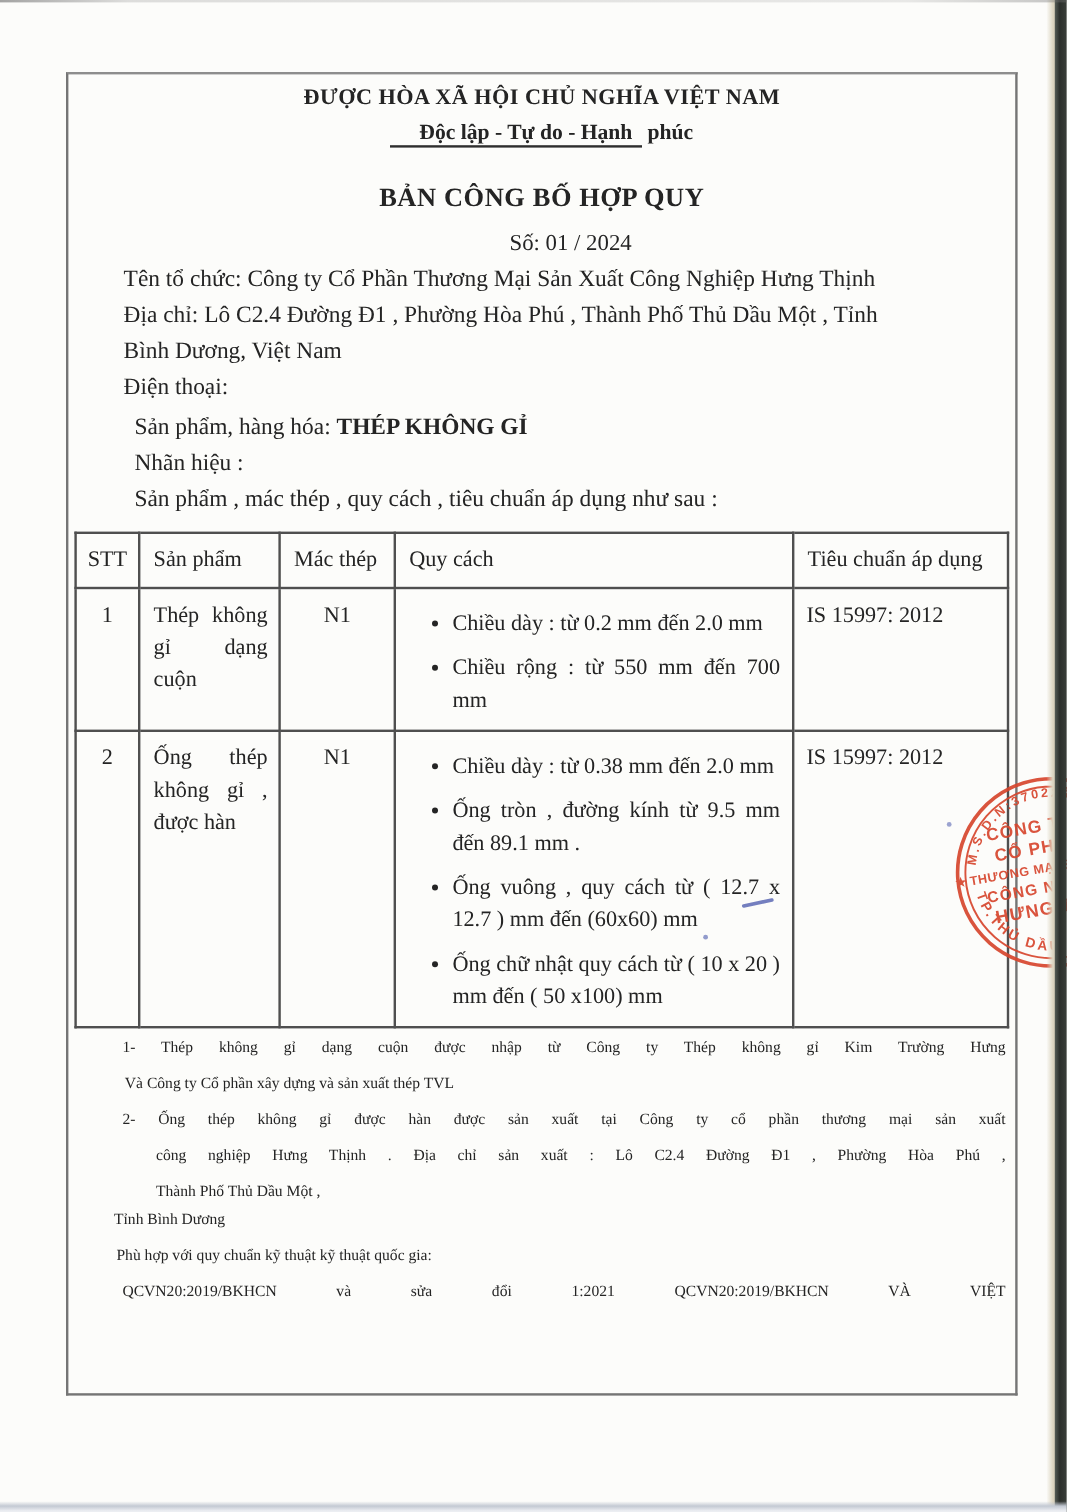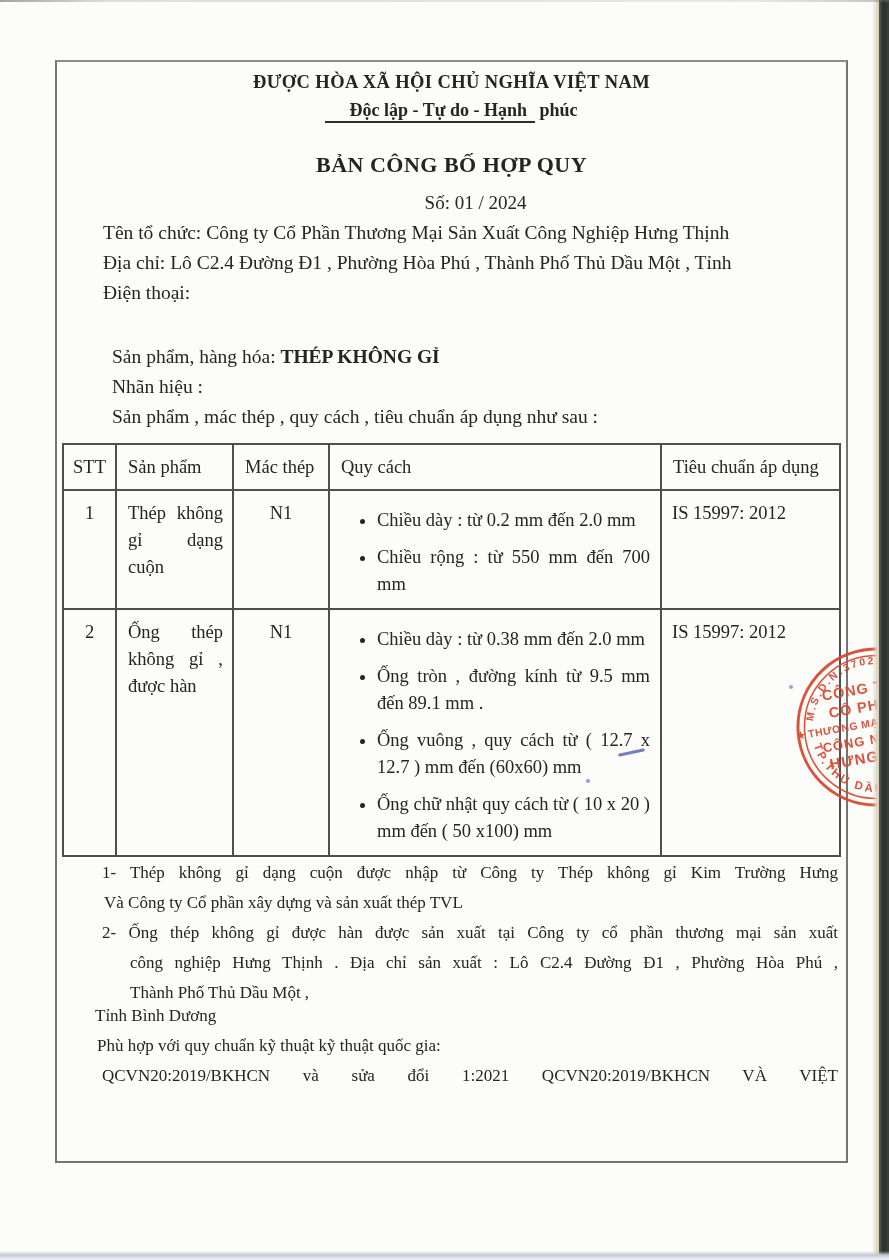--- a/index.html
+++ b/index.html
@@ -38,21 +38,21 @@
   .c-stt{text-align:center;}
   .c-sp{padding:9px 9px 0 11px;text-align:justify;margin-top:24px;}
   .c-mt{text-align:center;}
   .c-qc{padding:1px 8px 0 0;}
   .c-qc ul{margin:2px;padding-left:45px;}
   .c-qc li{margin:7px 0 10px 0;text-align:justify;line-height:27px;}
   .c-tc{padding:9px 6px 0 10px;}
   tr.r1{height:93px;}
   tr.r2{height:234px;}
   
-  .notes{position:absolute;left:60px;top:858px;width:778px;font-size:17px;}
+  .notes{position:absolute;left:60px;top:858px;width:778px;font-size:13px;}
   .ln{line-height:30px;}
   .pl42{padding-left:42px;}
   .pl44{padding-left:44px;}
   .pl70{padding-left:70px;}
   .pl35{padding-left:35px;}
   .pl37{padding-left:37px;}
   .tight{margin-top:-7px;}
   .stretch{text-align:justify;text-align-last:justify;}
   
   .stamp{position:absolute;left:786px;top:637px;z-index:4;opacity:.92;}
@@ -82,20 +82,21 @@
   <div class="nat1">ĐƯỢC HÒA XÃ HỘI CHỦ NGHĨA VIỆT NAM</div>
   <div class="nat2"><span class="motto-u">Độc lập - Tự do - Hạnh</span><span> phúc</span></div>
 </div>
 
 <div class="doc-title">BẢN CÔNG BỐ HỢP QUY</div>
 <div class="doc-number">Số: 01 / 2024</div>
 
 <div class="org">
   <div>Tên tổ chức: Công ty Cổ Phần Thương Mại Sản Xuất Công Nghiệp Hưng Thịnh</div>
   <div>Địa chỉ: Lô C2.4 Đường Đ1 , Phường Hòa Phú , Thành Phố Thủ Dầu Một , Tỉnh</div>
+  <div>Bình Dương, Việt Nam</div>
   <div>Điện thoại:</div>
 </div>
 
 <div class="product">
   <div><span>Sản phẩm, hàng hóa:</span> <span class="b">THÉP KHÔNG GỈ</span></div>
   <div>Nhãn hiệu :</div>
   <div>Sản phẩm , mác thép , quy cách , tiêu chuẩn áp dụng như sau :</div>
 </div>
 
 <table class="spec-table">

